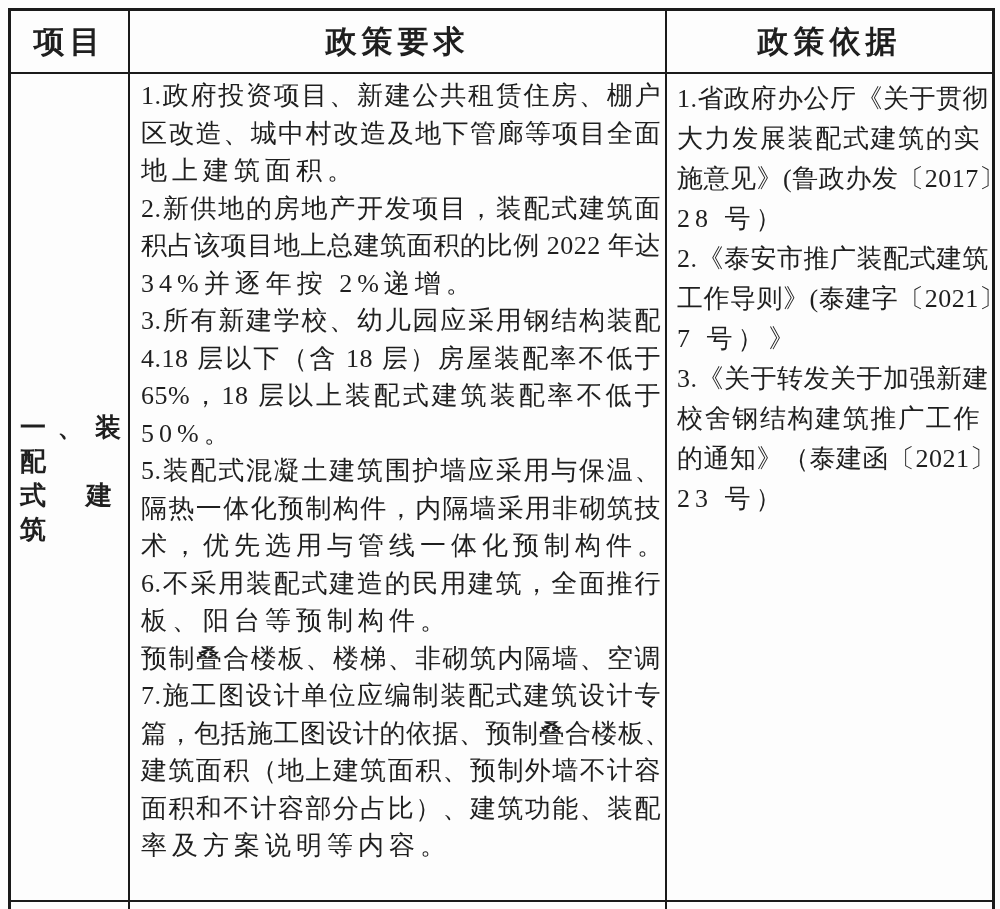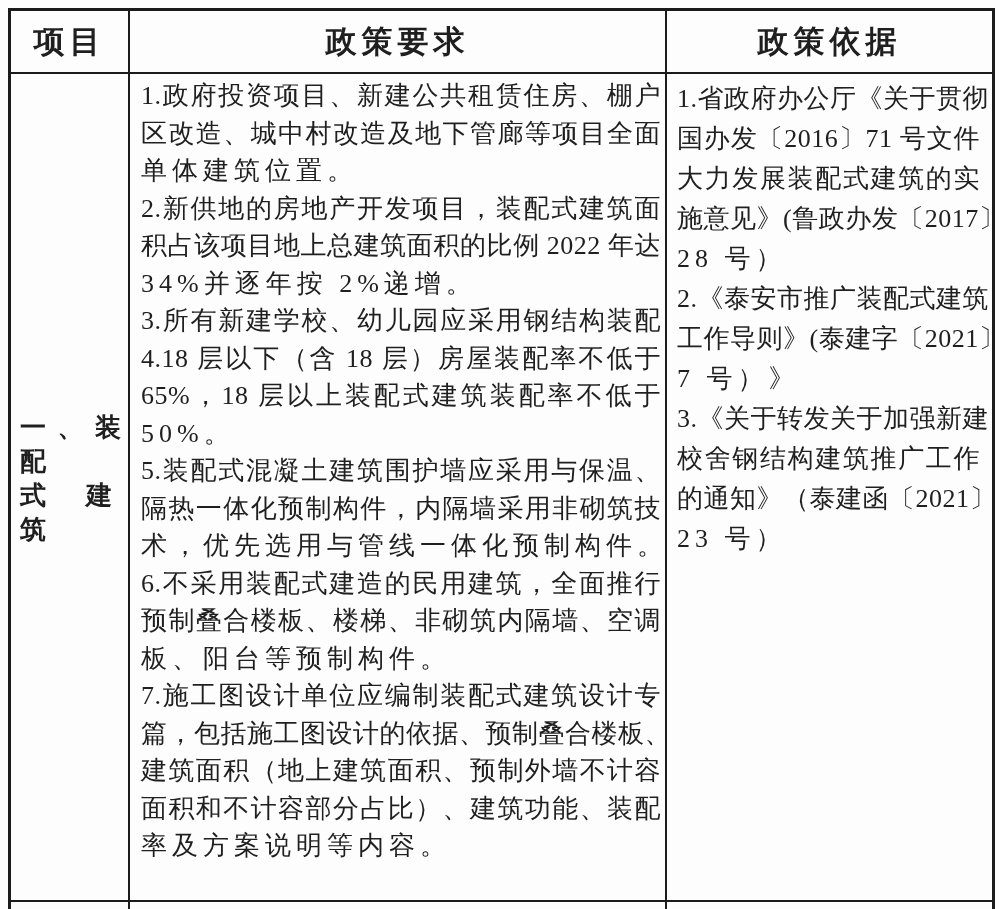--- a/index.html
+++ b/index.html
@@ -85,43 +85,42 @@
     </div>
 
     <div class="row row-body">
       <div class="cell c1 project-cell">
           <div class="pline">一、装配</div>
           <div class="pline plast">式建筑</div>
         </div>
       <div class="cell c2 req-cell">
           <div class="tline">1.政府投资项目、新建公共租赁住房、棚户</div>
           <div class="tline">区改造、城中村改造及地下管廊等项目全面</div>
-          <div class="tline tlast">单体建筑位置。</div>
+          <div class="tline tlast">地上建筑面积。</div>
           <div class="tline">2.新供地的房地产开发项目，装配式建筑面</div>
           <div class="tline">积占该项目地上总建筑面积的比例 2022 年达</div>
           <div class="tline tlast">34%并逐年按 2%递增。</div>
           <div class="tline">3.所有新建学校、幼儿园应采用钢结构装配</div>
           <div class="tline">4.18 层以下（含 18 层）房屋装配率不低于</div>
           <div class="tline">65%，18 层以上装配式建筑装配率不低于</div>
           <div class="tline tlast">50%。</div>
           <div class="tline">5.装配式混凝土建筑围护墙应采用与保温、</div>
           <div class="tline">隔热一体化预制构件，内隔墙采用非砌筑技</div>
           <div class="tline tlast">术，优先选用与管线一体化预制构件。</div>
           <div class="tline">6.不采用装配式建造的民用建筑，全面推行</div>
+          <div class="tline tlast">板、阳台等预制构件。</div>
           <div class="tline">预制叠合楼板、楼梯、非砌筑内隔墙、空调</div>
-          <div class="tline tlast">板、阳台等预制构件。</div>
           <div class="tline">7.施工图设计单位应编制装配式建筑设计专</div>
           <div class="tline">篇，包括施工图设计的依据、预制叠合楼板、</div>
           <div class="tline">建筑面积（地上建筑面积、预制外墙不计容</div>
           <div class="tline">面积和不计容部分占比）、建筑功能、装配</div>
           <div class="tline tlast">率及方案说明等内容。</div>
         </div>
       <div class="cell c3 basis-cell">
           <div class="tline">1.省政府办公厅《关于贯彻</div>
-          <div class="tline">国办发〔2016〕71 号文件</div>
           <div class="tline">大力发展装配式建筑的实</div>
           <div class="tline">施意见》(鲁政办发〔2017〕</div>
           <div class="tline tlast">28 号）</div>
           <div class="tline">2.《泰安市推广装配式建筑</div>
           <div class="tline">工作导则》(泰建字〔2021〕</div>
           <div class="tline tlast">7 号）》</div>
           <div class="tline">3.《关于转发关于加强新建</div>
           <div class="tline">校舍钢结构建筑推广工作</div>
           <div class="tline">的通知》（泰建函〔2021〕</div>
           <div class="tline tlast">23 号）</div>

